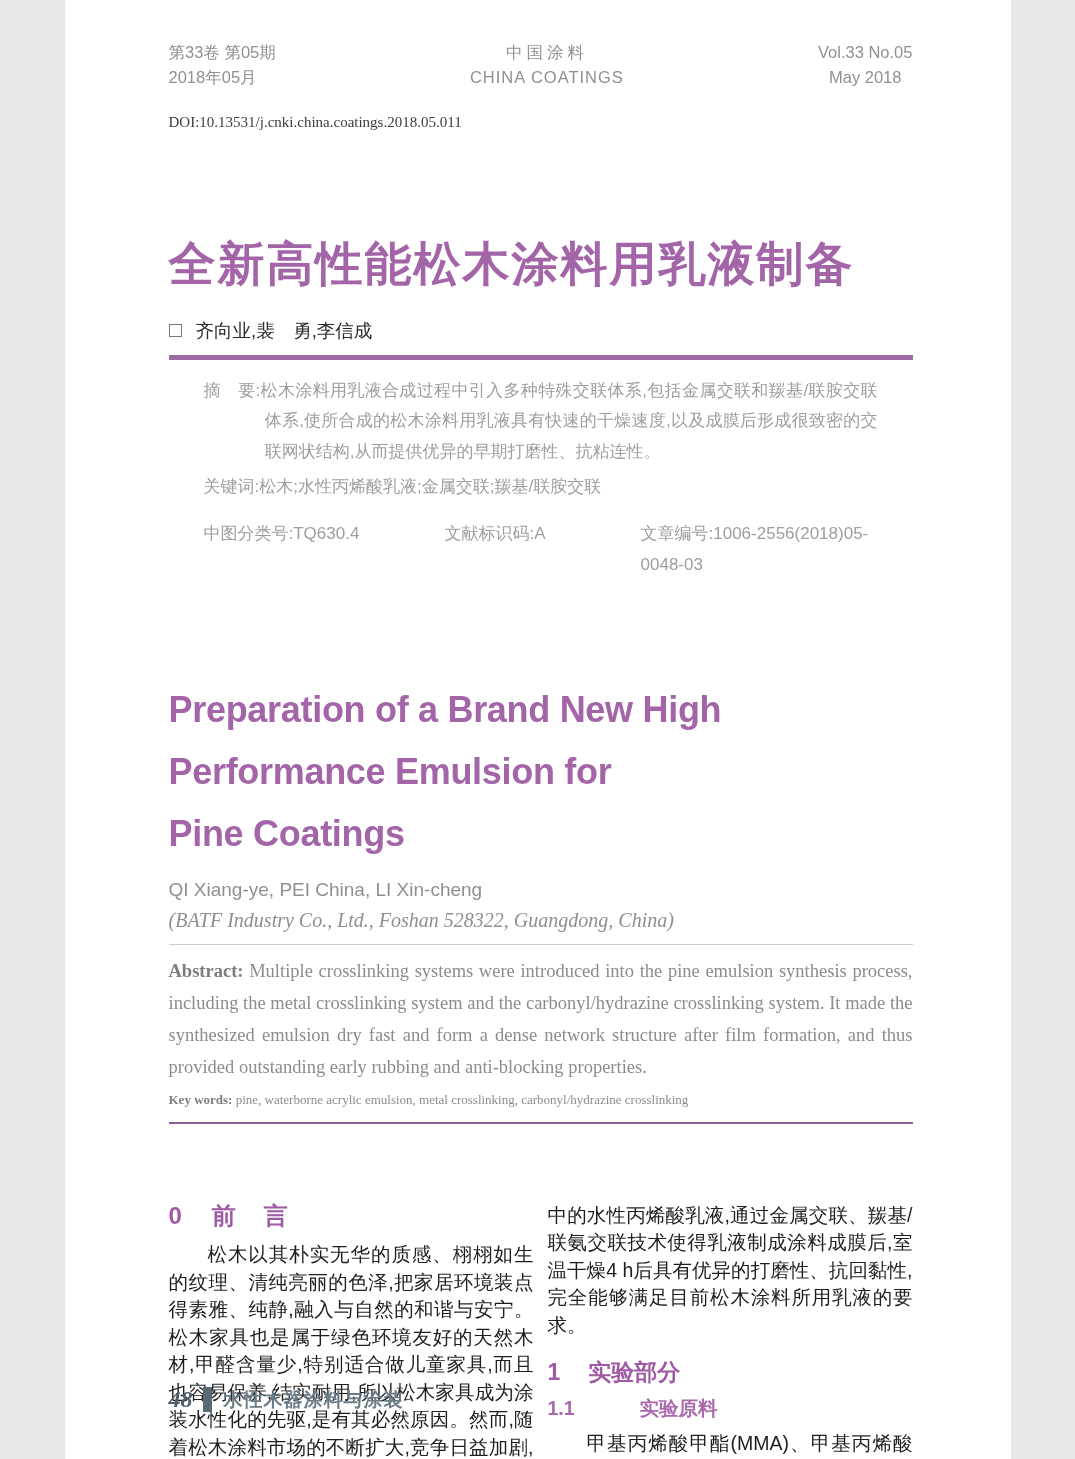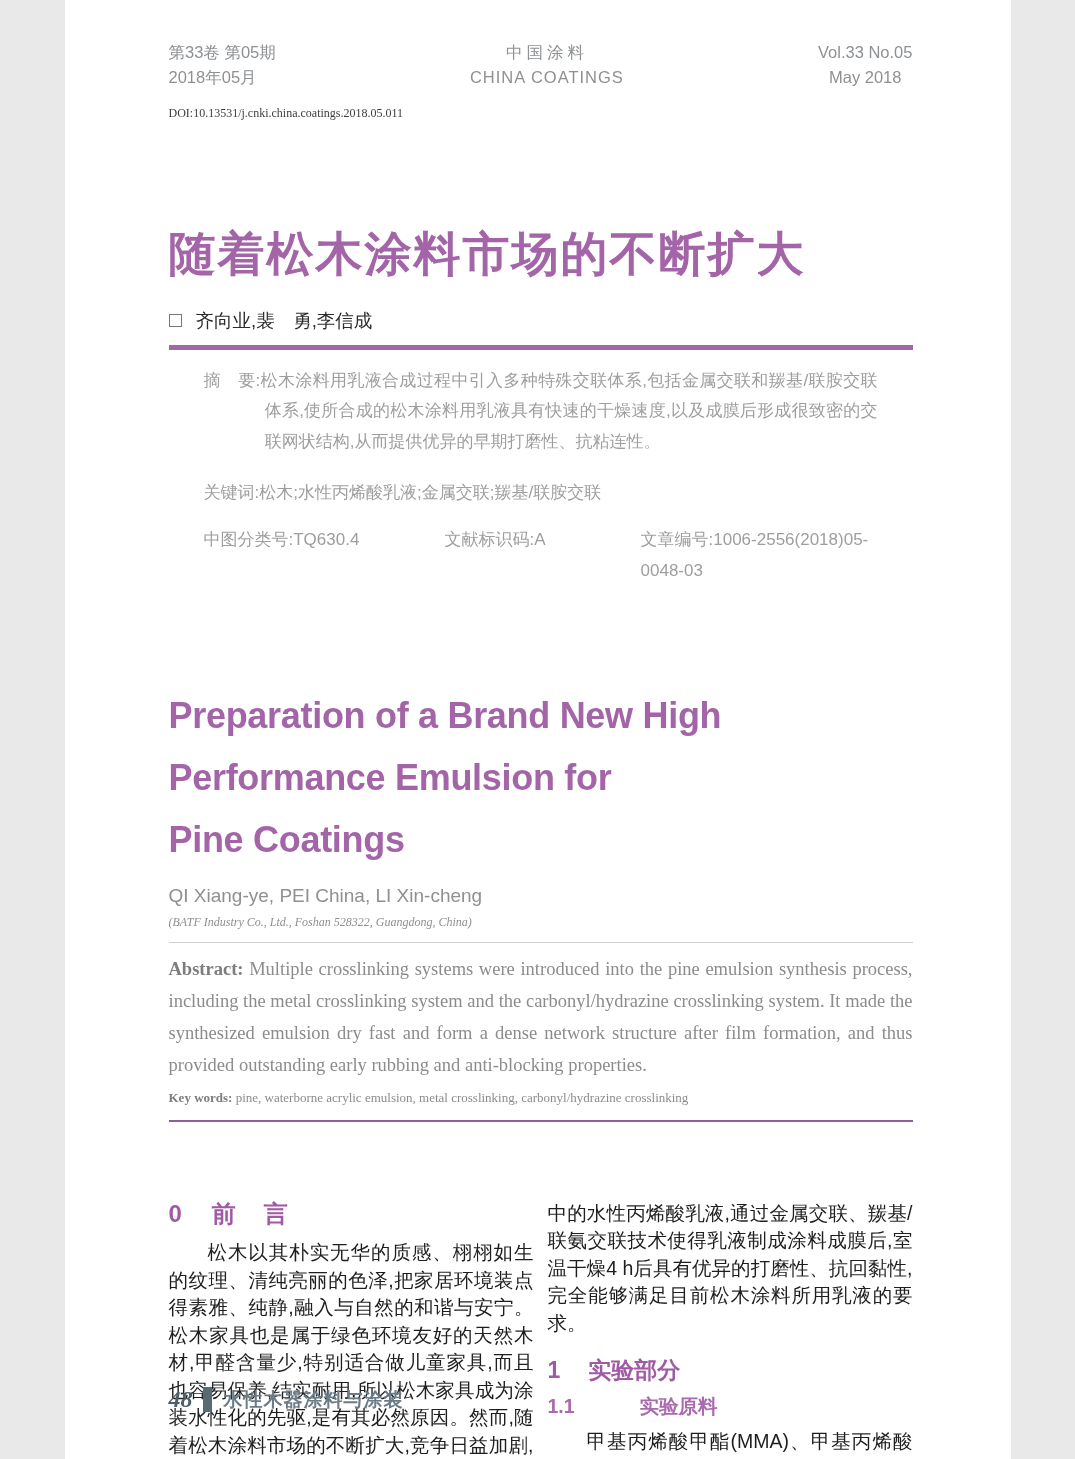--- a/index.html
+++ b/index.html
@@ -12,41 +12,41 @@
     font-family:"Liberation Sans", sans-serif;
     padding:40px 98px 0 104px;
     overflow:hidden;
   }
   
   .journal-header { display:flex; justify-content:space-between; color:#8d9194; font-size:16.5px; line-height:1.5; }
   .jh-left, .jh-center, .jh-right { white-space:nowrap; }
   .jh-center { text-align:center; letter-spacing:4px; }
   .jh-center .en { letter-spacing:1px; }
   .jh-right { text-align:center; }
-  .doi-line { margin-top:16px; color:#3d3d3d; font-size:12px; font-family:"Liberation Serif", serif; }
+  .doi-line { margin-top:24px; color:#3d3d3d; font-size:15px; font-family:"Liberation Serif", serif; }
 
   
   .cn-title { margin-top:102px; color:#a365a8; font-size:47px; font-weight:bold; letter-spacing:2px; }
   .cn-authors { margin-top:22px; display:flex; align-items:center; color:#2b2b2b; font-size:18.5px; }
   .author-marker { display:inline-block; width:13px; height:13px; border:1.5px solid #777; margin-right:14px; }
   .cn-affil { margin-top:7px; padding-left:28px; color:#3a3a3a; font-size:17.5px; }
   .rule-thick { margin-top:12px; height:5px; background:#9d6ba3; }
 
   
   .cn-abstract-wrap { margin:16px 35px 0 35px; color:#9e9e9e; font-size:17px; line-height:1.82; }
   .cn-abstract { padding-left:3.6em; text-indent:-3.6em; text-align:justify; }
-  .cn-keywords { margin-top:20px; }
+  .cn-keywords { margin-top:4px; }
   .cn-class-row { display:flex; margin-top:16px; }
   .cn-class-row .seg1 { width:295px; }
   .cn-class-row .seg2 { width:240px; }
 
   
   .en-title { margin-top:98px; color:#a365a8; font-size:36px; font-weight:bold; letter-spacing:-0.3px; line-height:1.72; }
   .en-authors { margin-top:14px; color:#909090; font-size:19px; }
-  .en-affil { margin-top:8px; color:#8f8f8f; font-size:12px; font-style:italic; font-family:"Liberation Serif", serif; }
+  .en-affil { margin-top:8px; color:#8f8f8f; font-size:20px; font-style:italic; font-family:"Liberation Serif", serif; }
   .rule-gray { margin-top:12px; height:1px; background:#cfcfcf; }
 
   
   .en-abstract { margin-top:10px; color:#8c8c8c; font-size:18.5px; line-height:1.74; text-align:justify; font-family:"Liberation Serif", serif; }
   .en-abstract b, .en-keywords b { color:#7d7d7d; }
   .en-keywords { margin-top:8px; color:#8c8c8c; font-size:13px; font-family:"Liberation Serif", serif; }
   .rule-purple-thin { margin-top:14px; height:2px; background:#8d5f98; }
 
   
   .body-cols { margin-top:78px; display:flex; gap:14px; color:#1e1e1e; font-size:19.5px; line-height:27.5px; }
@@ -81,21 +81,21 @@
       <div>中国涂料</div>
       <div class="en">CHINA COATINGS</div>
     </div>
     <div class="jh-right">
       <div>Vol.33  No.05</div>
       <div>May  2018</div>
     </div>
   </div>
   <div class="doi-line">DOI:10.13531/j.cnki.china.coatings.2018.05.011</div>
 
-  <h1 class="cn-title">随着松木涂料市场的不断扩大</h1>
+  <h1 class="cn-title">全新高性能松木涂料用乳液制备</h1>
   <div class="cn-authors">
     <span class="author-marker"></span>
     <span>齐向业,裴　勇,李信成</span>
   </div>
   <div class="rule-thick"></div>
 
   <div class="cn-abstract-wrap">
     <div class="cn-abstract">
       <span>摘　要:</span><span>松木涂料用乳液合成过程中引入多种特殊交联体系,包括金属交联和羰基/联胺交联体系,使所合成的松木涂料用乳液具有快速的干燥速度,以及成膜后形成很致密的交联网状结构,从而提供优异的早期打磨性、抗粘连性。</span>
     </div>

